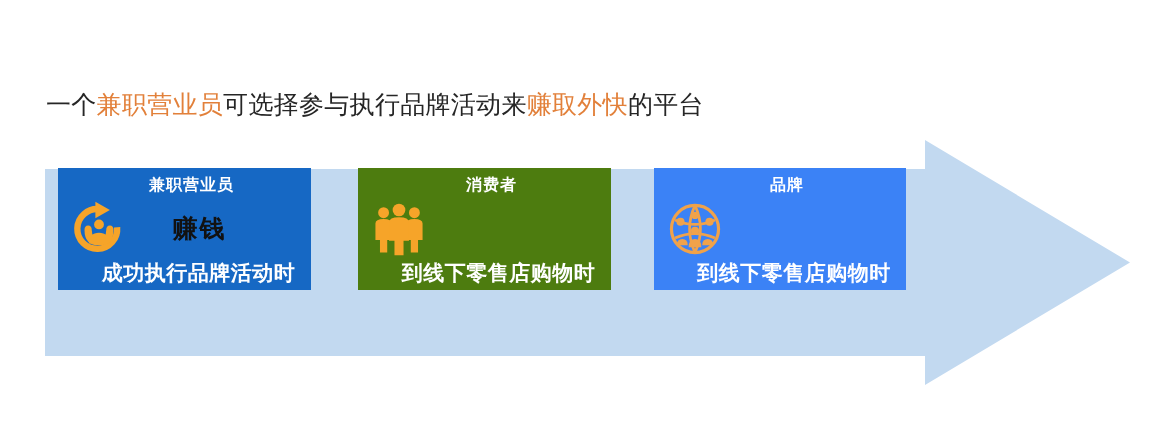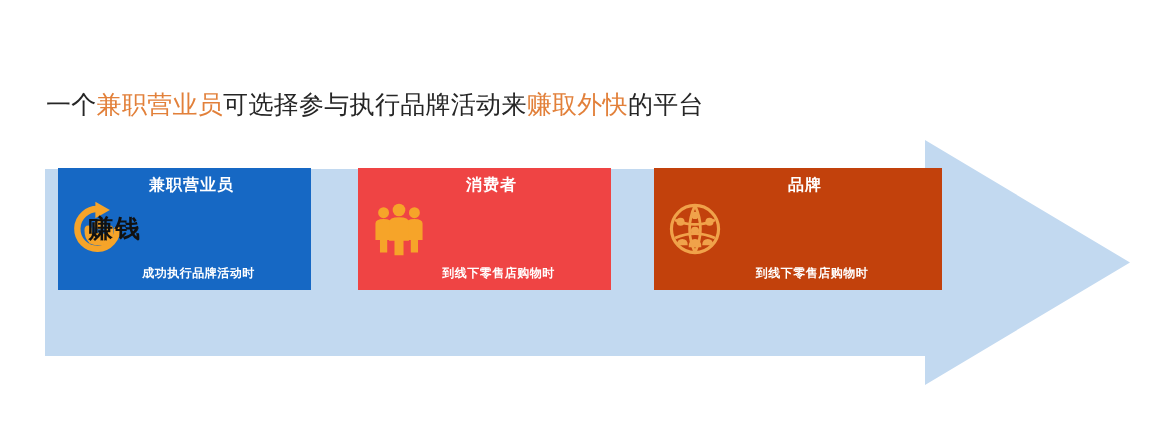--- a/index.html
+++ b/index.html
@@ -47,54 +47,54 @@
 
   
   .card {
     position: absolute;
     top: 168px;
     height: 122px;
     box-sizing: border-box;
     overflow: hidden;
   }
   .card-1 { left: 58px;  width: 253px; background: #1668C4; }
-  .card-2 { left: 358px; width: 253px; background: #ef4444; }
-  .card-3 { left: 654px; width: 288px; background: #c2410c; }
+  .card-2 { left: 358px; width: 253px; background: #4d7c0f; }
+  .card-3 { left: 654px; width: 252px; background: #3b82f6; }
 
   .card-head {
     position: absolute;
     left: 0; right: 0;
     top: 6px;
     text-align: center;
     color: #ffffff;
     font-size: 16px;
     line-height: 22px;
     font-weight: 700;
     letter-spacing: 1px;
     padding-left: 14px;
   }
   .card-main {
     position: absolute;
     left: 0; right: 0;
     top: 44px;
-    text-align: left;
+    text-align: center;
     color: #111111;
     font-size: 25px;
     line-height: 34px;
     font-weight: 700;
     letter-spacing: 2px;
     padding-left: 30px;
   }
   .card-foot {
     position: absolute;
     left: 0; right: 0;
     bottom: 5px;
     text-align: center;
     color: #ffffff;
-    font-size: 12px;
+    font-size: 21px;
     line-height: 24px;
     font-weight: 700;
     letter-spacing: 0.5px;
     padding-left: 28px;
   }
   .card-icon {
     position: absolute;
     left: 12px;
     top: 32px;
     width: 58px;

